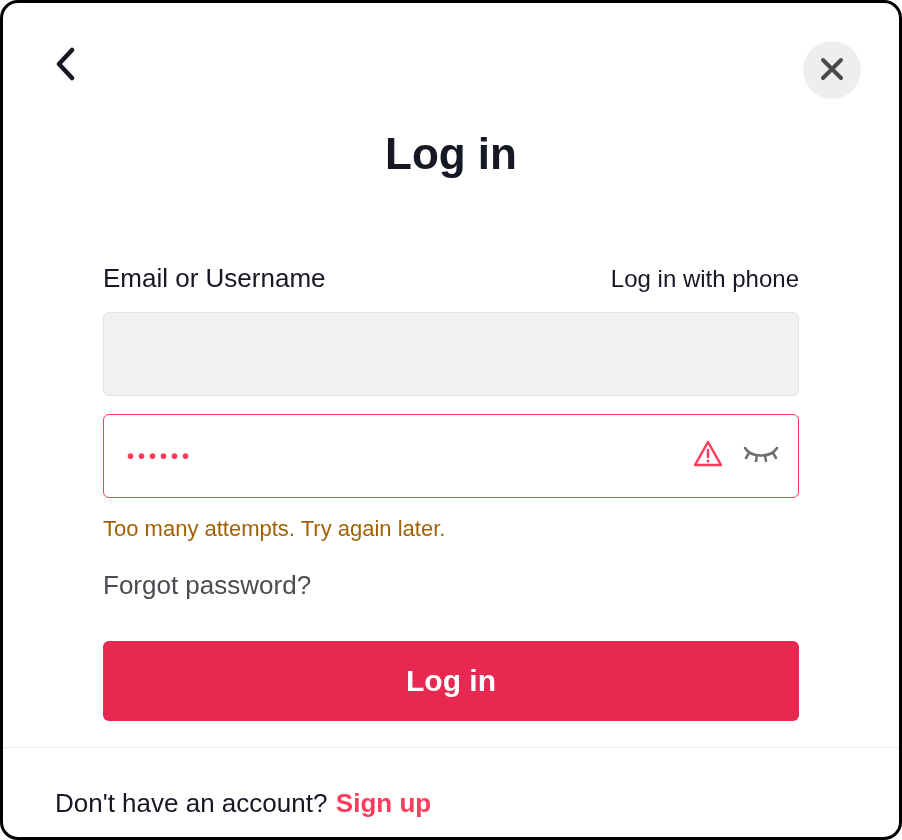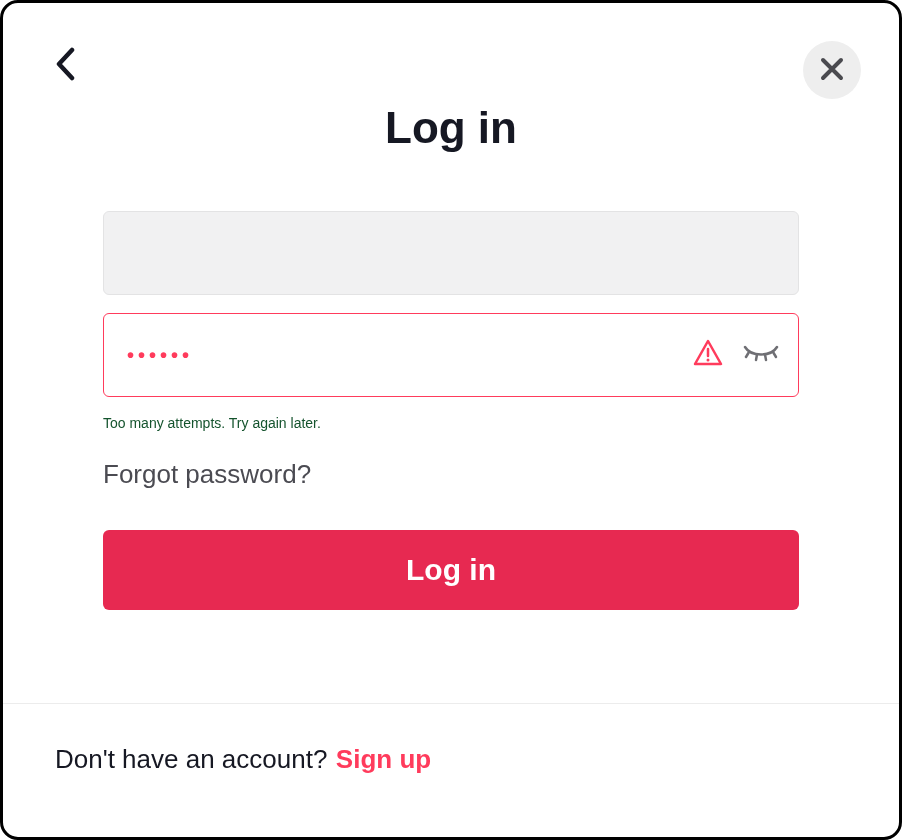--- a/index.html
+++ b/index.html
@@ -11,20 +11,21 @@
   .modal {
     width: 902px;
     height: 840px;
     border: 3px solid #000;
     border-radius: 18px;
     position: relative;
     display: flex;
     flex-direction: column;
     overflow: hidden;
     background: #fff;
+    gap: 26px;
   }
   .top-bar {
     position: relative;
     height: 0;
   }
   .back-btn {
     position: absolute;
     top: 42px;
     left: 42px;
     width: 40px;
@@ -113,22 +114,22 @@
   .input-icons {
     position: absolute;
     right: 20px;
     top: 50%;
     transform: translateY(-50%);
     display: flex;
     align-items: center;
     gap: 20px;
   }
   .error-msg {
-    color: #14532d;
-    font-size: 14px;
+    color: #a16207;
+    font-size: 22px;
     font-weight: 400;
     margin-top: 12px;
     margin-bottom: 28px;
   }
   .forgot {
     font-size: 26px;
     color: #4b4b52;
     cursor: pointer;
     display: inline-block;
     margin-bottom: 40px;
@@ -177,20 +178,24 @@
         <svg width="26" height="26" viewBox="0 0 26 26">
           <path d="M4 4 L22 22 M22 4 L4 22" stroke="#4a4a4f" stroke-width="4" stroke-linecap="round"></path>
         </svg>
       </span>
     </button>
   </div>
 
   <h1 class="title">Log in</h1>
 
   <div class="form">
+    <div class="label-row">
+      <div class="field-label">Email or Username</div>
+      <div class="phone-link">Log in with phone</div>
+    </div>
 
     <div class="input-wrap">
       <input class="input" type="text" value="" style="">
     </div>
 
     <div class="input-wrap">
       <input class="input error" type="password" value="" style="color: transparent;">
       <div class="dots">••••••</div>
       <div class="input-icons">
         <span>

